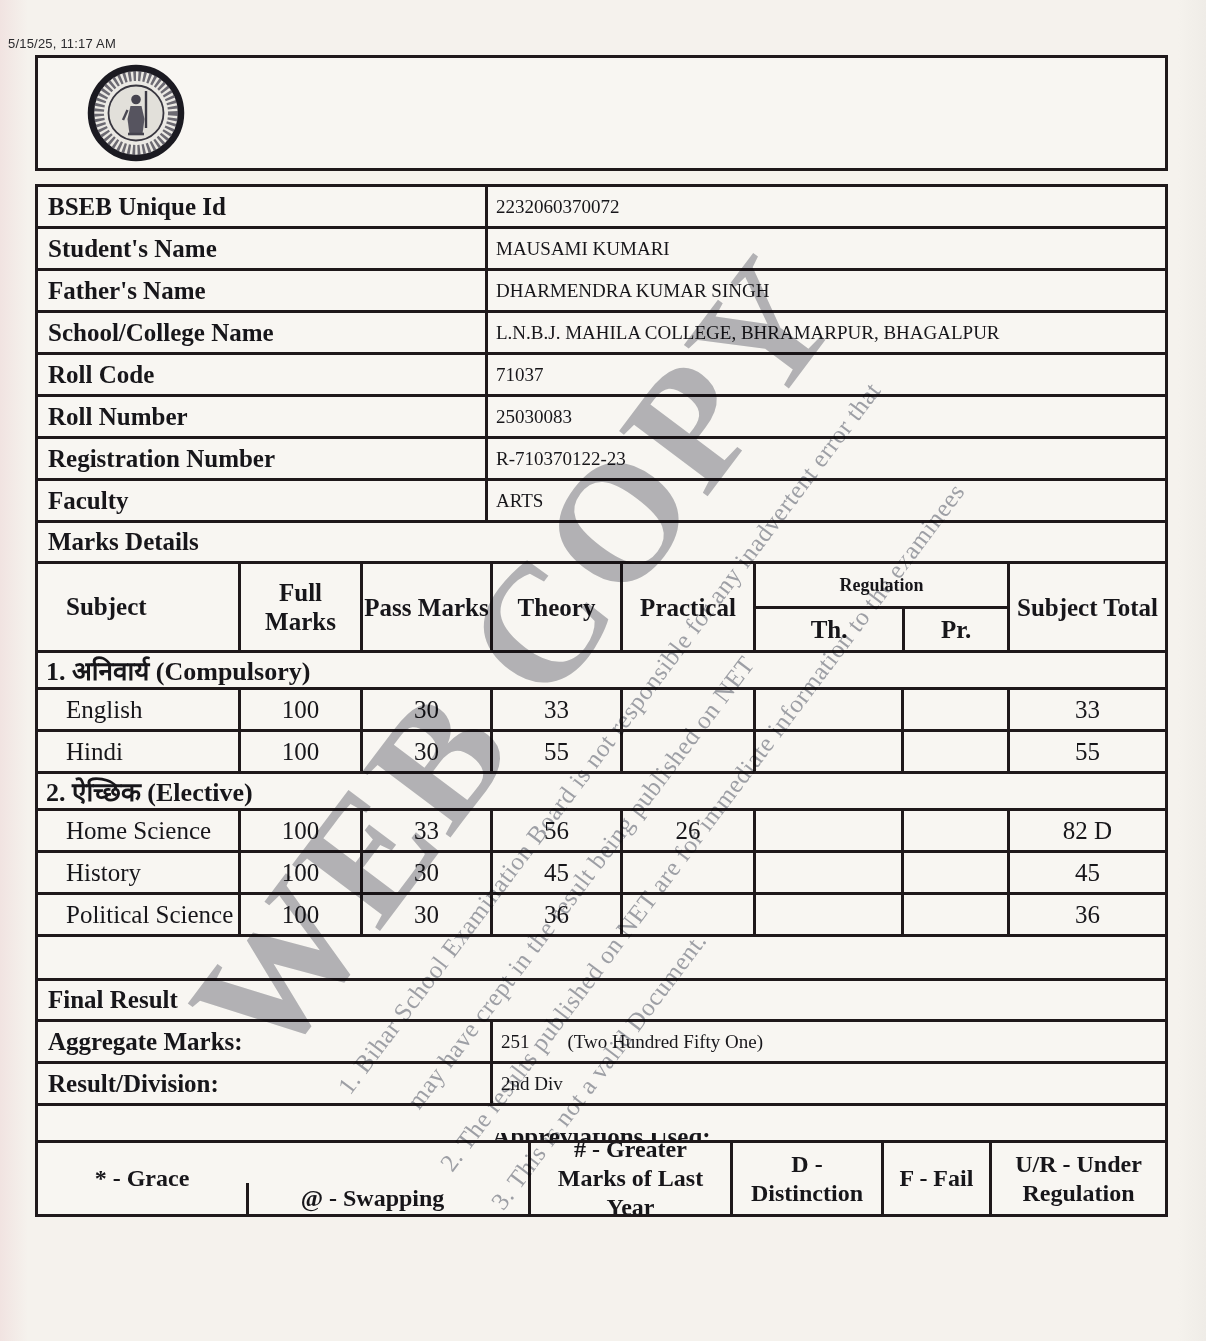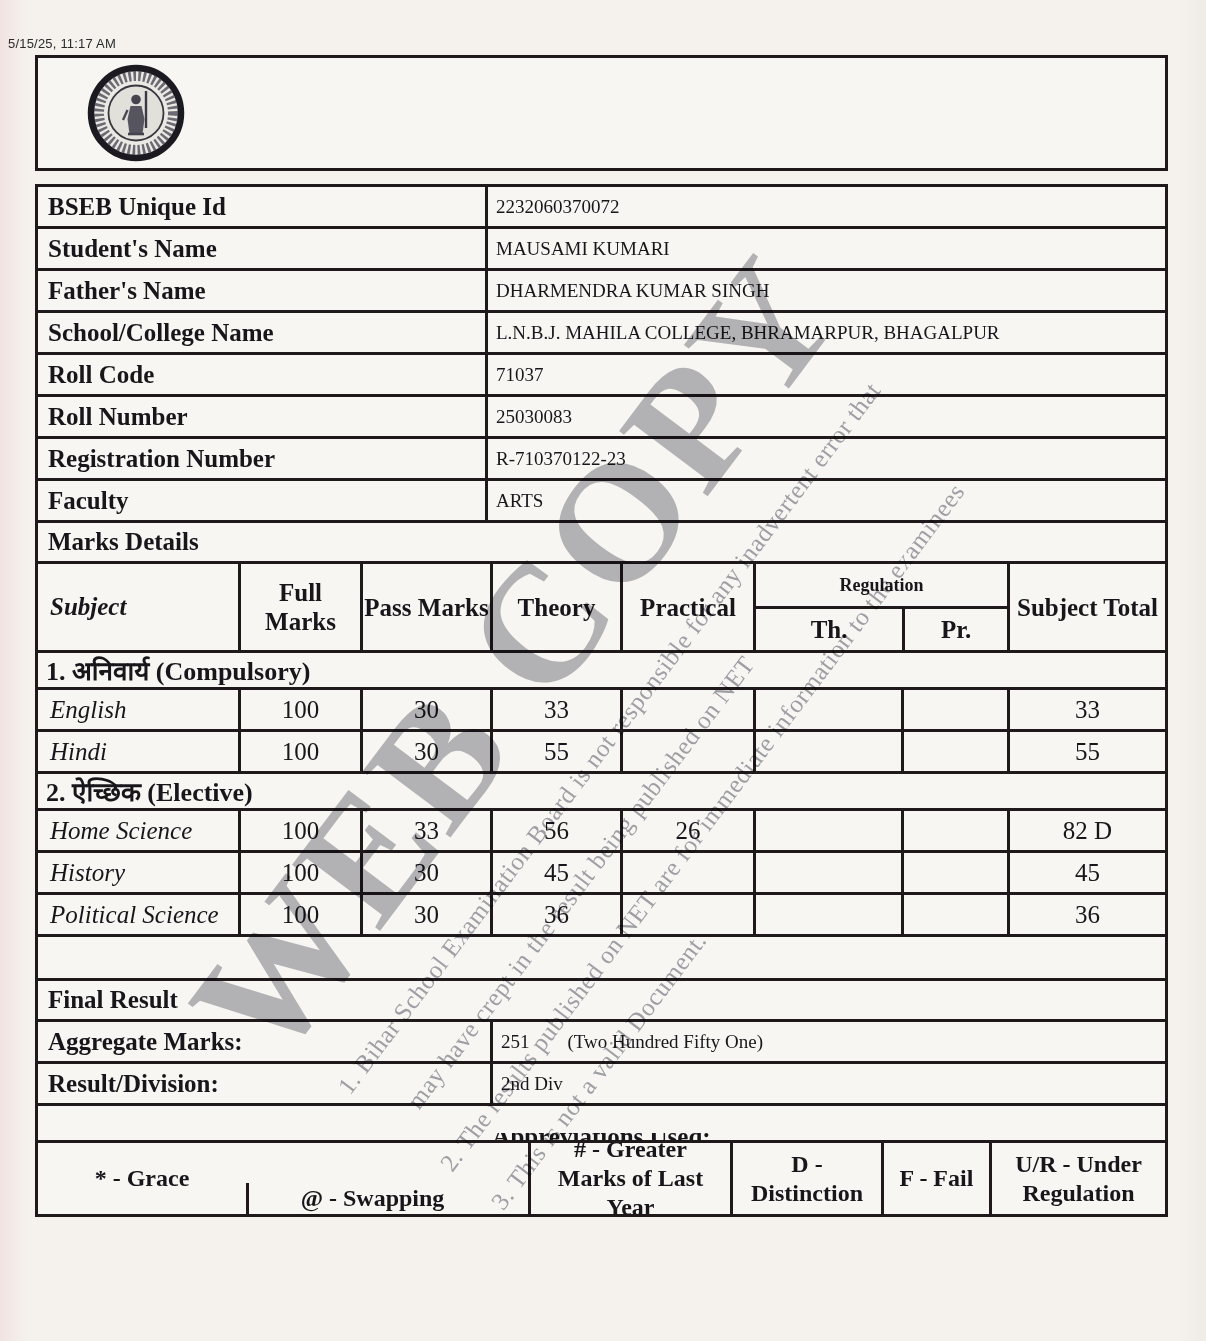--- a/index.html
+++ b/index.html
@@ -32,21 +32,21 @@
   .cell-value{font-size:19px;padding-left:8px;flex:1;}
   .h116{height:116px;} .h92{height:92px;} .h77{height:77px;}
   .h47{height:47px;} .h45{height:45px;} .h44{height:44px;} .h40{height:40px;}
   
   .logo-cell{width:195px;justify-content:center;}
   .title-cell{flex:1;flex-direction:column;justify-content:center;text-align:center;border-left:3px solid #1f191b;}
   .title-l1{font-weight:bold;font-size:27px;line-height:32px;}
   .title-l2{font-weight:bold;font-size:26px;line-height:31px;}
   .title-l3{font-weight:bold;font-size:28px;line-height:34px;}
   
-  .col-subject{width:200px;padding-left:12px;font-size:25px;font-style:italic;}
+  .col-subject{width:200px;padding-left:28px;font-size:25px;}
   .col-full{width:122px;} .col-pass{width:130px;} .col-theory{width:130px;}
   .col-practical{width:133px;} .col-th{width:148px;} .col-pr{width:106px;}
   .col-total{flex:1;}
   .num{justify-content:center;font-size:25px;}
   .hcell{justify-content:center;text-align:center;font-weight:bold;font-size:25px;line-height:29px;}
   .reg-group{width:254px;display:flex;flex-direction:column;align-items:stretch;padding:0;}
   .reg-top{height:45px;border-bottom:3px solid #1f191b;display:flex;align-items:center;justify-content:center;font-weight:bold;font-size:18px;box-sizing:border-box;}
   .reg-bottom{flex:1;display:flex;}
   .reg-bottom .c{justify-content:center;font-weight:bold;font-size:25px;}
   .nowrap{white-space:nowrap;}

